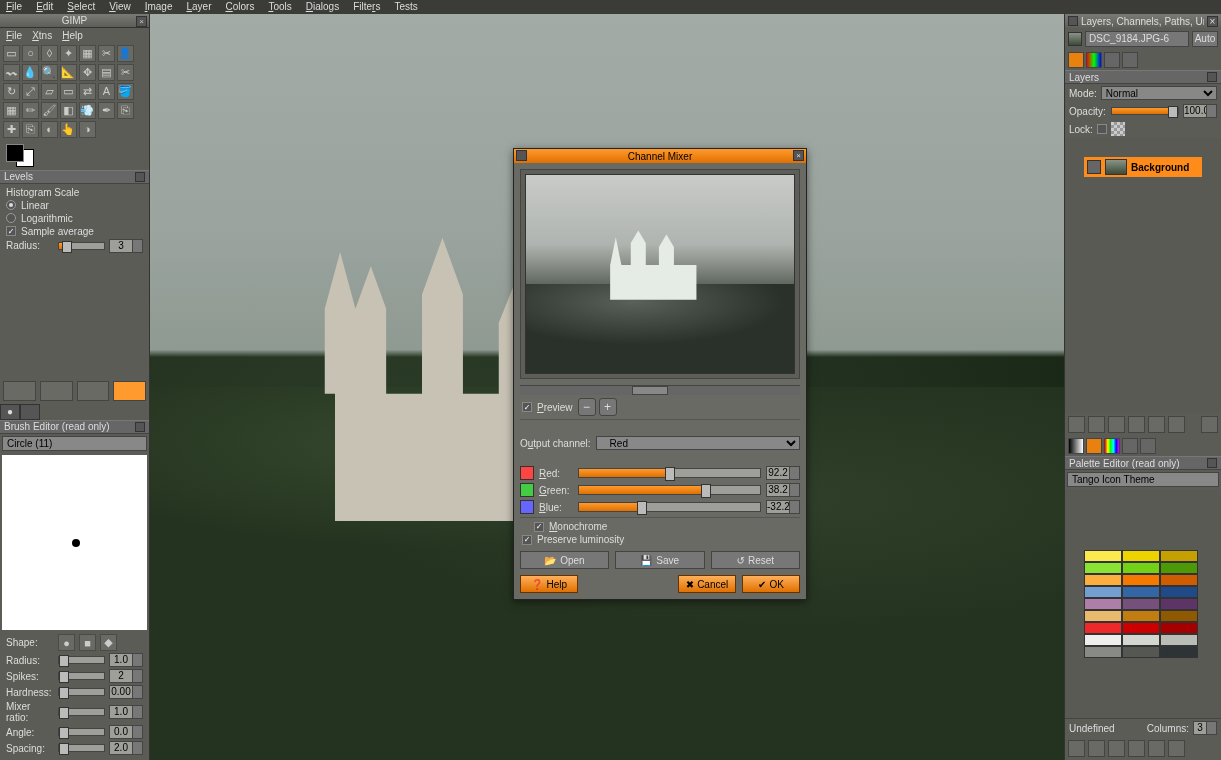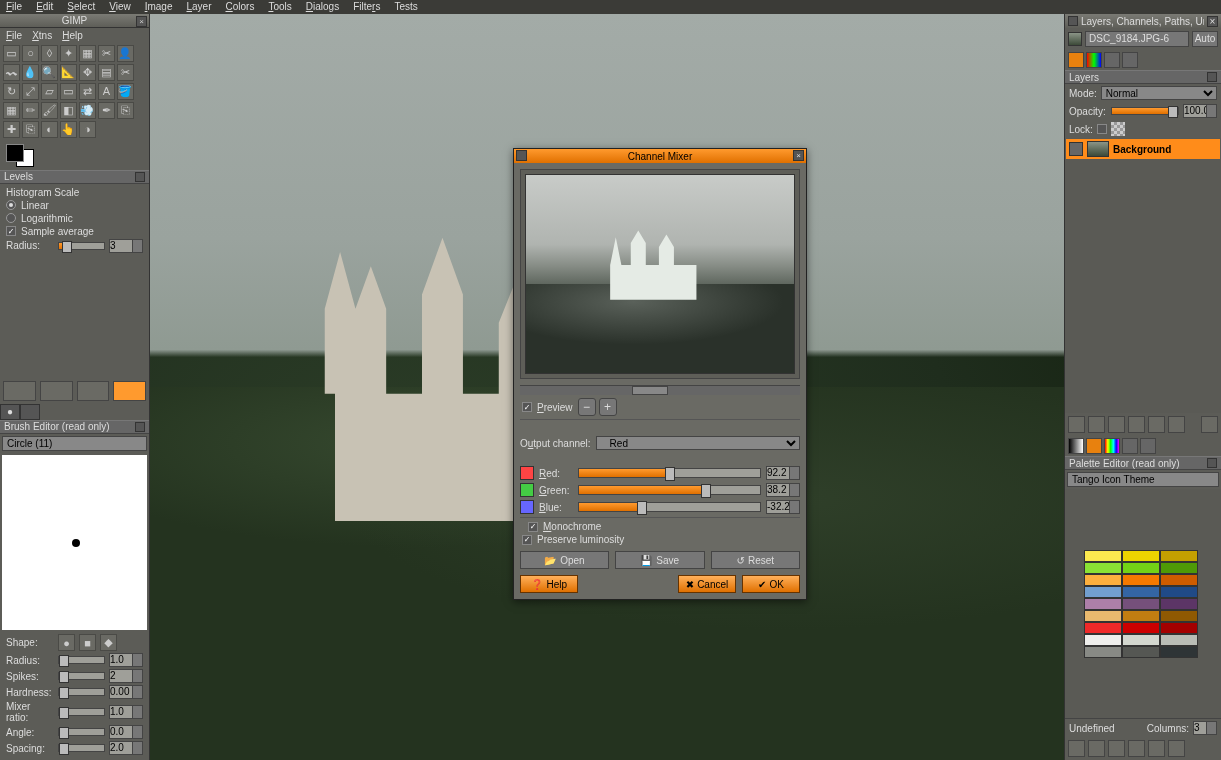--- a/index.html
+++ b/index.html
@@ -48,21 +48,21 @@
 .radio-row, .check-row { display:flex; align-items:center; gap:5px; margin:2px 0; }
 .radio { width:10px; height:10px; border-radius:50%; border:1px solid #999; background:#555; display:flex; align-items:center; justify-content:center; }
 .radio.sel::after { content:''; width:4px; height:4px; border-radius:50%; background:#ddd; }
 .check { width:10px; height:10px; background:#555; border:1px solid #888; display:flex; align-items:center; justify-content:center; color:#fff; font-size:8px; }
 .check.sel::after { content:'✓'; font-size:8px; }
 .slider-row { display:flex; align-items:center; gap:4px; margin:2px 0; }
 .slider-row label { width:48px; }
 .slider { flex:1; height:8px; background:#9f9f99; border:1px solid #444; position:relative; }
 .slider .fill { position:absolute; left:0; top:0; bottom:0; background:linear-gradient(#ff9a2e,#e07000); }
 .slider .thumb { position:absolute; top:-2px; width:10px; height:12px; background:#bbb; border:1px solid #333; }
-.spin { width:34px; height:14px; background:#9f9f99; border:1px solid #444; color:#000; text-align:left; padding-right:10px; line-height:12px; position:relative; }
+.spin { width:34px; height:14px; background:#9f9f99; border:1px solid #444; color:#000; text-align:center; padding-right:10px; line-height:12px; position:relative; }
 .spin::after { content:''; position:absolute; right:0; top:0; bottom:0; width:9px; background:#777; border-left:1px solid #444; }
 
 .btnrow { display:flex; gap:4px; padding:3px; }
 .btnrow .b { flex:1; height:20px; background:#6a6a64; border:1px solid #444; }
 .btnrow .b.active { background:#ff9a2e; }
 
 .tab-row { display:flex; height:16px; }
 .tab { width:20px; height:16px; background:#555; border:1px solid #333; display:flex; align-items:center; justify-content:center; }
 
 .brush-area { background:#fff; margin:2px; height:210px; position:relative; }
@@ -76,21 +76,21 @@
 .img-row { display:flex; gap:3px; padding:3px; align-items:center; }
 .img-row .sel { flex:1; height:16px; background:#777; border:1px solid #444; padding:1px 3px; }
 .img-row .auto { width:26px; height:16px; background:#777; border:1px solid #444; text-align:center; line-height:14px; }
 
 .tiny-tabs { display:flex; padding:2px 3px; gap:2px; }
 .tinytab { width:16px; height:16px; border:1px solid #444; background:#666; }
 .tinytab.c1{background:#e8810e;} .tinytab.c2{background:linear-gradient(90deg,#f00,#0f0,#00f);}
 
 .layer-mode { display:flex; align-items:center; gap:4px; padding:2px 4px; }
 .layer-mode select { flex:1; height:14px; background:#888; border:1px solid #444; color:#000; }
-.layer-row { height:20px; background:#ff8c1a; margin:1px; display:flex; align-items:center; gap:4px; padding:0 3px; }
+.layer-row { height:20px; background:#ff8c1a; margin:19px; display:flex; align-items:center; gap:4px; padding:0 3px; }
 .layer-row .eye { width:14px; height:14px; background:#666; border:1px solid #333; }
 .layer-row .thumb { width:22px; height:16px; background:linear-gradient(#8a9486,#3c4a38); border:1px solid #333; }
 .layer-list { flex:0 0 275px; background:#5a5a55; overflow:auto; }
 
 .bot-tabs { display:flex; gap:3px; padding:3px; }
 .bot-btn { width:17px; height:17px; background:#6a6a64; border:1px solid #444; }
 
 .palette { display:flex; flex-wrap:wrap; margin:2px; }
 .palette .sw { width:38px; height:12px; border:1px solid #333; }
 
@@ -466,21 +466,21 @@
         <span class="cic" style="background:#66f"></span>
     <label><u>B</u>lue:</label>
     <div class="track">
       <div class="tfill" style="width:35%"></div>
           <div class="tthumb" style="left:calc(35% - 5px)"></div>
     </div>
     <div class="spin">-32.2</div>
       </div>
     </div>
   <hr>
-  <div class="check-row" style="margin:2px 14px">
+  <div class="check-row" style="margin:2px 20px">
     <span class="check sel"></span>
     <span><u>M</u>onochrome</span>
   </div>
   <div class="check-row" style="margin:2px 8px">
     <span class="check sel"></span>
     <span>Preserve luminosity</span>
   </div>
   <div class="brow">
     <div class="db">📂 <span>Open</span></div>
     <div class="db">💾 <span>Save</span></div>

